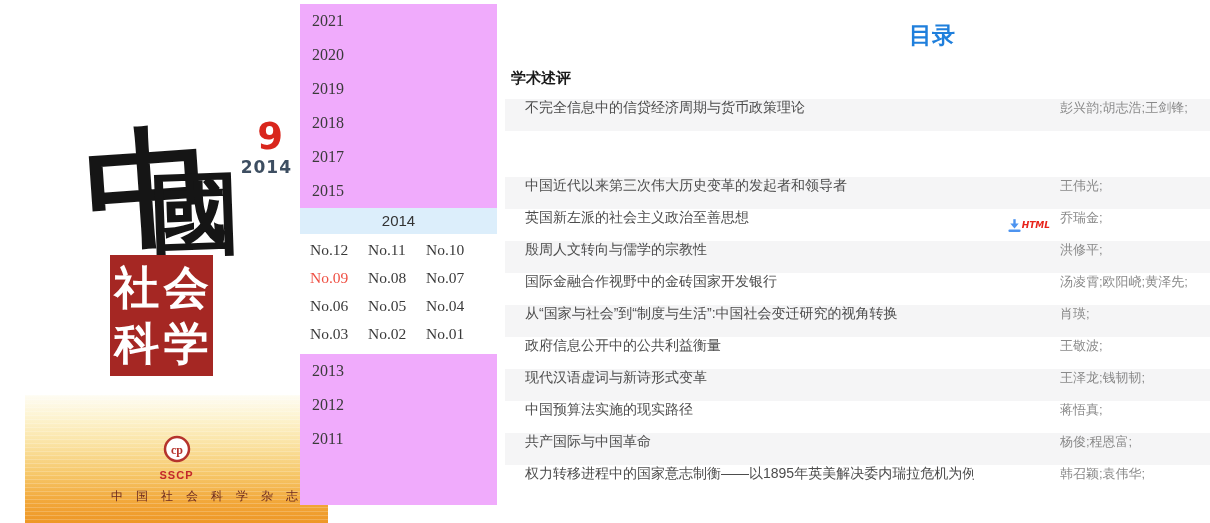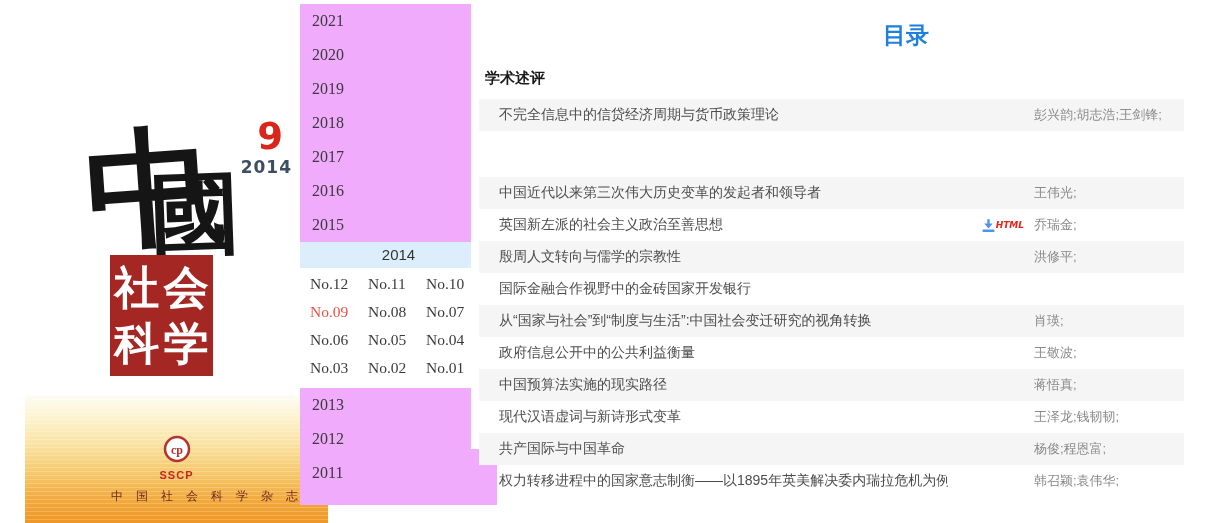--- a/index.html
+++ b/index.html
@@ -36,28 +36,28 @@
   .year-item{height:34px;line-height:34px;padding-left:12px;font-family:"Liberation Serif",serif;
     font-size:16px;color:#3a3a3a;cursor:pointer}
   .issue-header{height:26px;line-height:26px;text-align:center;background:#dceefb;
     font-size:15px;color:#333;cursor:pointer}
   .issue-grid{background:#fff;display:grid;grid-template-columns:58px 58px 58px;
     padding:2px 0 6px 10px}
   .issue-cell{height:28px;line-height:28px;font-family:"Liberation Serif",serif;font-size:15.5px;
     color:#3a3a3a;cursor:pointer}
   .issue-cell.active{color:#ef5044}
   
-  .toc-panel{position:absolute;left:471px;top:0;width:713px;height:449px;background:#fff}
+  .toc-panel{position:absolute;left:497px;top:0;width:713px;height:449px;background:#fff}
   .toc-title{position:absolute;top:20px;left:0;width:870px;text-align:center;
     font-size:23px;font-weight:600;color:#1f7fdc;cursor:default}
   .toc-body{position:absolute;top:68px;left:8px;width:705px}
   .section-header{margin:0 8px 11px 6px;height:20px;line-height:20px;font-size:15px;
     font-weight:bold;color:#1a1a1a}
   .toc-section + .toc-section .section-header{margin-top:14px;margin-bottom:12px}
-  .row{height:32px;display:flex;align-items:center;padding-left:20px}
+  .row{height:32px;display:flex;padding-left:20px}
   .rows .row:nth-child(odd){background:#f5f5f6}
   .row-title{flex:1;font-size:14px;color:#4d4d4d;white-space:nowrap;overflow:hidden;cursor:pointer}
   .row-icons{width:76px;display:flex;align-items:center;justify-content:flex-end;padding-right:10px}
   .row-authors{width:150px;font-size:13px;color:#8a8a8a;white-space:nowrap;overflow:hidden}
   .dl-icon{width:15px;height:15px;cursor:pointer}
   .html-badge{font-size:9px;font-weight:bold;font-style:italic;color:#e8231a;cursor:pointer;
     font-family:"DejaVu Sans",sans-serif;letter-spacing:0}
 </style>
 </head>
 <body>
@@ -87,21 +87,20 @@
   </div>
 </div>
 
 <div class="year-panel">
   <div>
       <div class="year-item">2021</div>
       <div class="year-item">2020</div>
       <div class="year-item">2019</div>
       <div class="year-item">2018</div>
       <div class="year-item">2017</div>
-      <div class="year-item">2016</div>
       <div class="year-item">2015</div>
     </div>
   <div class="issue-header">2014</div>
   <div class="issue-grid">
       <div class="issue-cell">No.12</div>
       <div class="issue-cell">No.11</div>
       <div class="issue-cell">No.10</div>
       <div class="issue-cell active">No.09</div>
       <div class="issue-cell">No.08</div>
       <div class="issue-cell">No.07</div>
@@ -153,40 +152,41 @@
             <span class="row-authors">乔瑞金;</span>
           </div>
           <div class="row">
             <span class="row-title">殷周人文转向与儒学的宗教性</span>
             <span class="row-icons"></span>
             <span class="row-authors">洪修平;</span>
           </div>
           <div class="row">
             <span class="row-title">国际金融合作视野中的金砖国家开发银行</span>
             <span class="row-icons"></span>
+            <span class="row-authors">汤凌霄;欧阳峣;黄泽先;</span>
           </div>
           <div class="row">
             <span class="row-title">从“国家与社会”到“制度与生活”:中国社会变迁研究的视角转换</span>
             <span class="row-icons"></span>
             <span class="row-authors">肖瑛;</span>
           </div>
           <div class="row">
             <span class="row-title">政府信息公开中的公共利益衡量</span>
             <span class="row-icons"></span>
             <span class="row-authors">王敬波;</span>
           </div>
           <div class="row">
+            <span class="row-title">现代汉语虚词与新诗形式变革</span>
+            <span class="row-icons"></span>
+            <span class="row-authors">王泽龙;钱韧韧;</span>
+          </div>
+          <div class="row">
             <span class="row-title">中国预算法实施的现实路径</span>
             <span class="row-icons"></span>
             <span class="row-authors">蒋悟真;</span>
-          </div>
-          <div class="row">
-            <span class="row-title">现代汉语虚词与新诗形式变革</span>
-            <span class="row-icons"></span>
-            <span class="row-authors">王泽龙;钱韧韧;</span>
           </div>
           <div class="row">
             <span class="row-title">共产国际与中国革命</span>
             <span class="row-icons"></span>
             <span class="row-authors">杨俊;程恩富;</span>
           </div>
           <div class="row">
             <span class="row-title">权力转移进程中的国家意志制衡——以1895年英美解决委内瑞拉危机为例</span>
             <span class="row-icons"></span>
             <span class="row-authors">韩召颖;袁伟华;</span>

